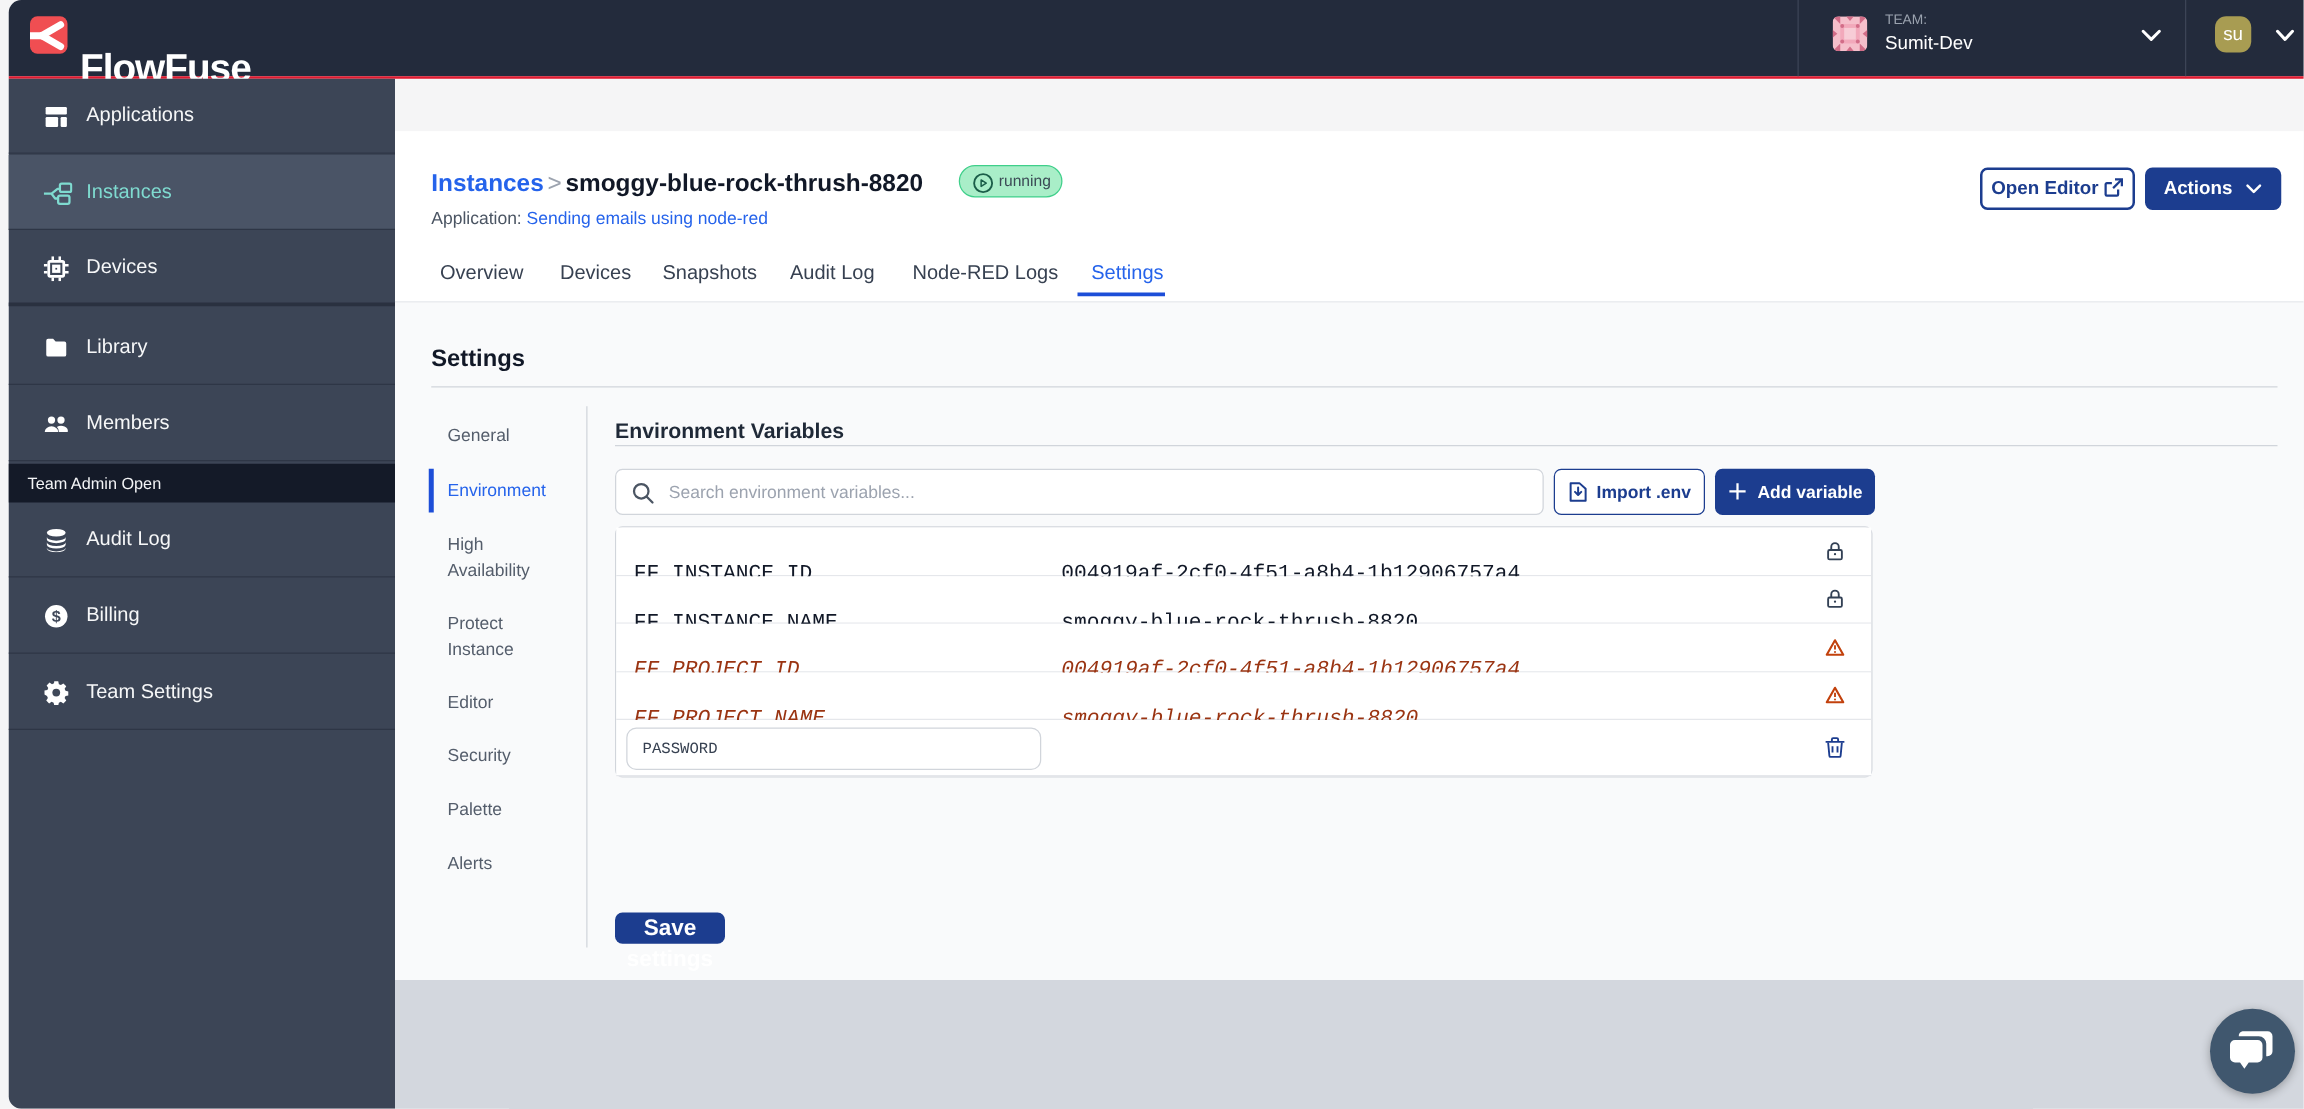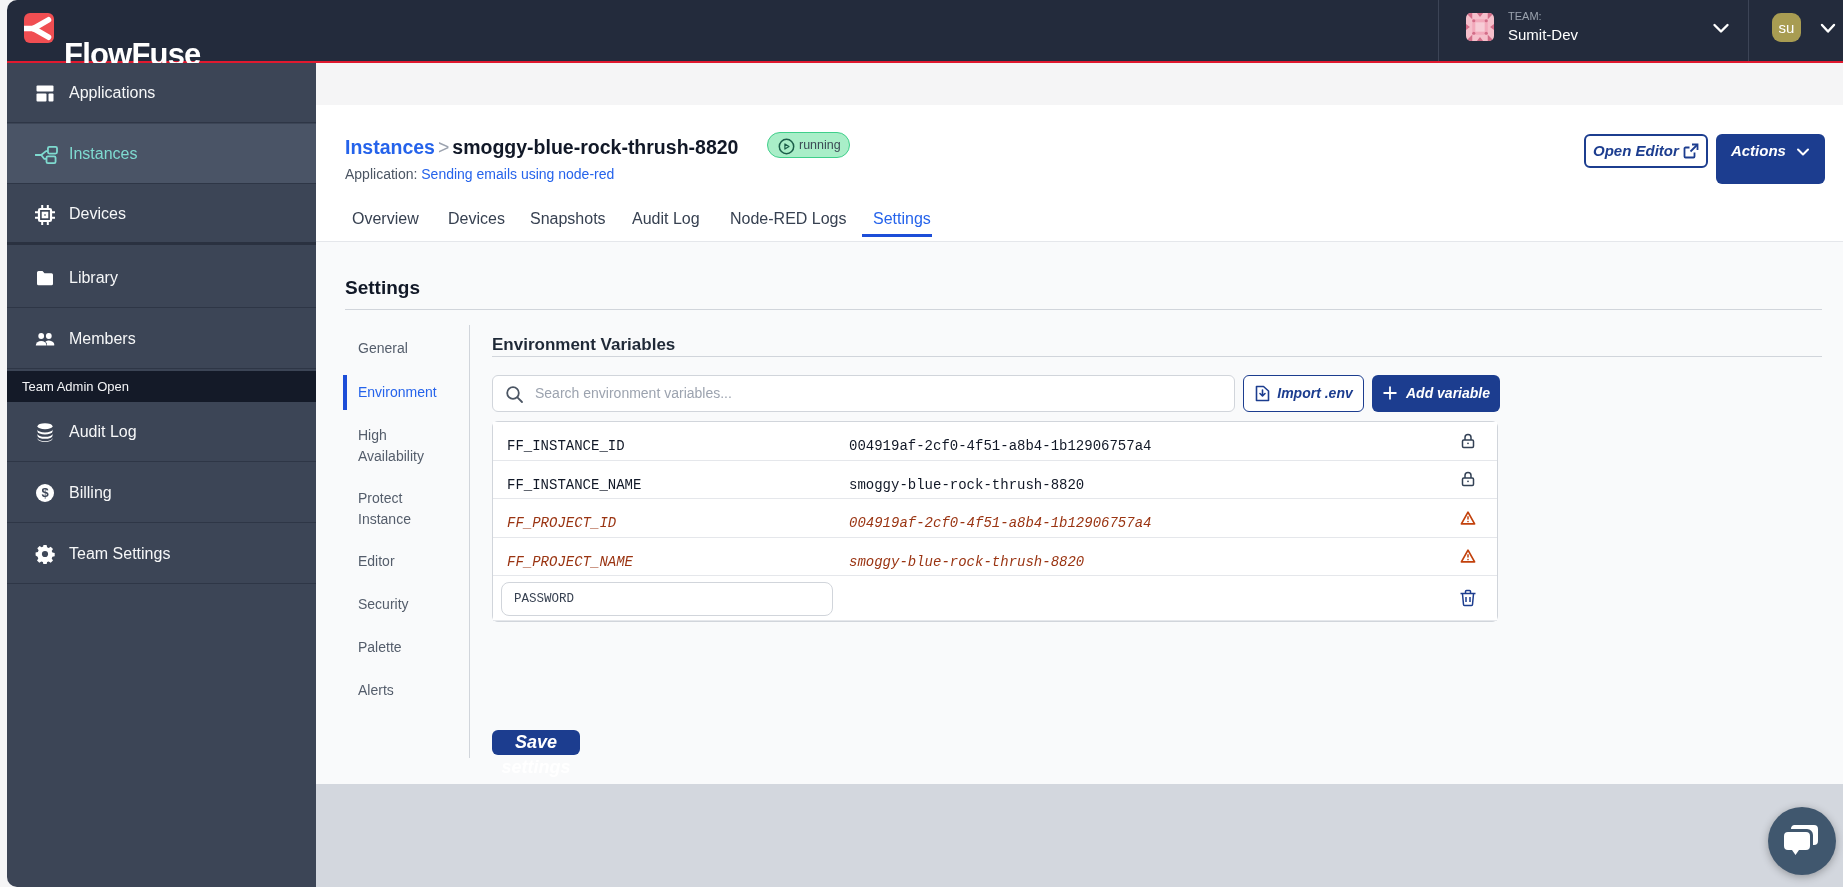--- a/index.html
+++ b/index.html
@@ -35,23 +35,23 @@
 
 
 #crumb { position:absolute; left:29px; top:31px; font-size:19.5px; font-weight:bold; color:#111827; }
 #crumb a { color:#2563eb; text-decoration:none; }
 #crumb .sep { color:#9ca3af; font-weight:normal; padding:0 3px; }
 #runpill { position:absolute; left:451px; top:27px; height:26px; padding:0 8px 0 31px; background:#a9eec8; border:1px solid #3fcf8a; border-radius:13.5px; font-size:12.5px; color:#3b4a55; line-height:24px; }
 #appline { position:absolute; left:29px; top:61px; font-size:14px; color:#4b5563; }
 #appline a { color:#2563eb; text-decoration:none; }
 
 
-.btn { position:absolute; border-radius:6px; font-weight:bold; font-size:15px; text-align:center;font-style:italic; }
+.btn { position:absolute; border-radius:6px; font-weight:bold; font-size:15px; text-align:center; }
 #btn-openeditor { left:1268px; top:29px; width:124px; height:34px; background:#fff; border:2px solid #1c3d8f; color:#1c3d8f; line-height:30px; }
-#btn-actions { left:1400px; top:29px; width:109px; height:50px; background:#1c3d8f; color:#fff; line-height:34px; }
+#btn-actions { left:1400px; top:29px; width:109px; height:34px; background:#1c3d8f; color:#fff; line-height:34px; }
 
 
 .tab { position:absolute; top:105px; font-size:16px; color:#374151; }
 .tab.active { color:#2563eb; }
 #tab-underline { position:absolute; left:546px; top:129px; width:70px; height:3px; background:#1d4ed8; }
 
 
 #settings-h { position:absolute; left:29px; top:172px; font-size:19px; font-weight:bold; color:#111827; }
 #settings-hr { position:absolute; left:29px; top:204px; width:1477px; height:1px; background:#d1d5db; }
 
@@ -70,21 +70,21 @@
 #btn-add { left:1056px; top:270px; width:128px; height:37px; background:#1c3d8f; color:#fff; line-height:37px; font-size:14px; }
 
 
 #envtable { position:absolute; left:176px; top:316px; width:1006px; background:#f3f4f6; border:1px solid #d1d5db; border-radius:6px; }
 .trow { position:relative; width:100%; background:#fff; border-bottom:1px solid #e5e7eb; }
 .thead { height:36px; background:#f3f4f6; border-radius:6px 6px 0 0; border-bottom:1px solid #d1d5db; }
 .thead .c1, .thead .c2 { position:absolute; top:10px; font-size:14.5px; font-weight:bold; color:#1f2937; }
 .thead .c1 { left:19px; } .thead .c2 { left:355px; }
 .c1 { left:14px; } .c2 { left:356px; }
 .vrow { height:38.5px; }
-.vrow .c1, .vrow .c2 { position:absolute; top:16px; font-size:14px; color:#111827; }
+.vrow .c1, .vrow .c2 { position:absolute; top:28px; font-size:17px; color:#111827; }
 .vrow.warn .c1, .vrow.warn .c2 { color:#9a3412; font-style:italic; }
 .irow { height:44.5px; }
 .inp { position:absolute; top:6px; height:34px; background:#fff; border:1px solid #d1d5db; border-radius:8px; font-size:12.5px; color:#374151; line-height:32px; padding:0 12px; overflow:hidden; white-space:nowrap; }
 .rowic { position:absolute; right:20px; top:50%; transform:translateY(-50%); width:18px; height:18px; }
 
 #btn-save { left:176px; top:625px; width:88px; height:25px; background:#1c3d8f; color:#fff; font-size:18px; line-height:25px; }
 
 
 #chat { position:absolute; left:1768px; top:807px; width:68px; height:68px; border-radius:50%; background:#40576e; box-shadow:0 2px 8px rgba(0,0,0,0.3); }
 </style>

